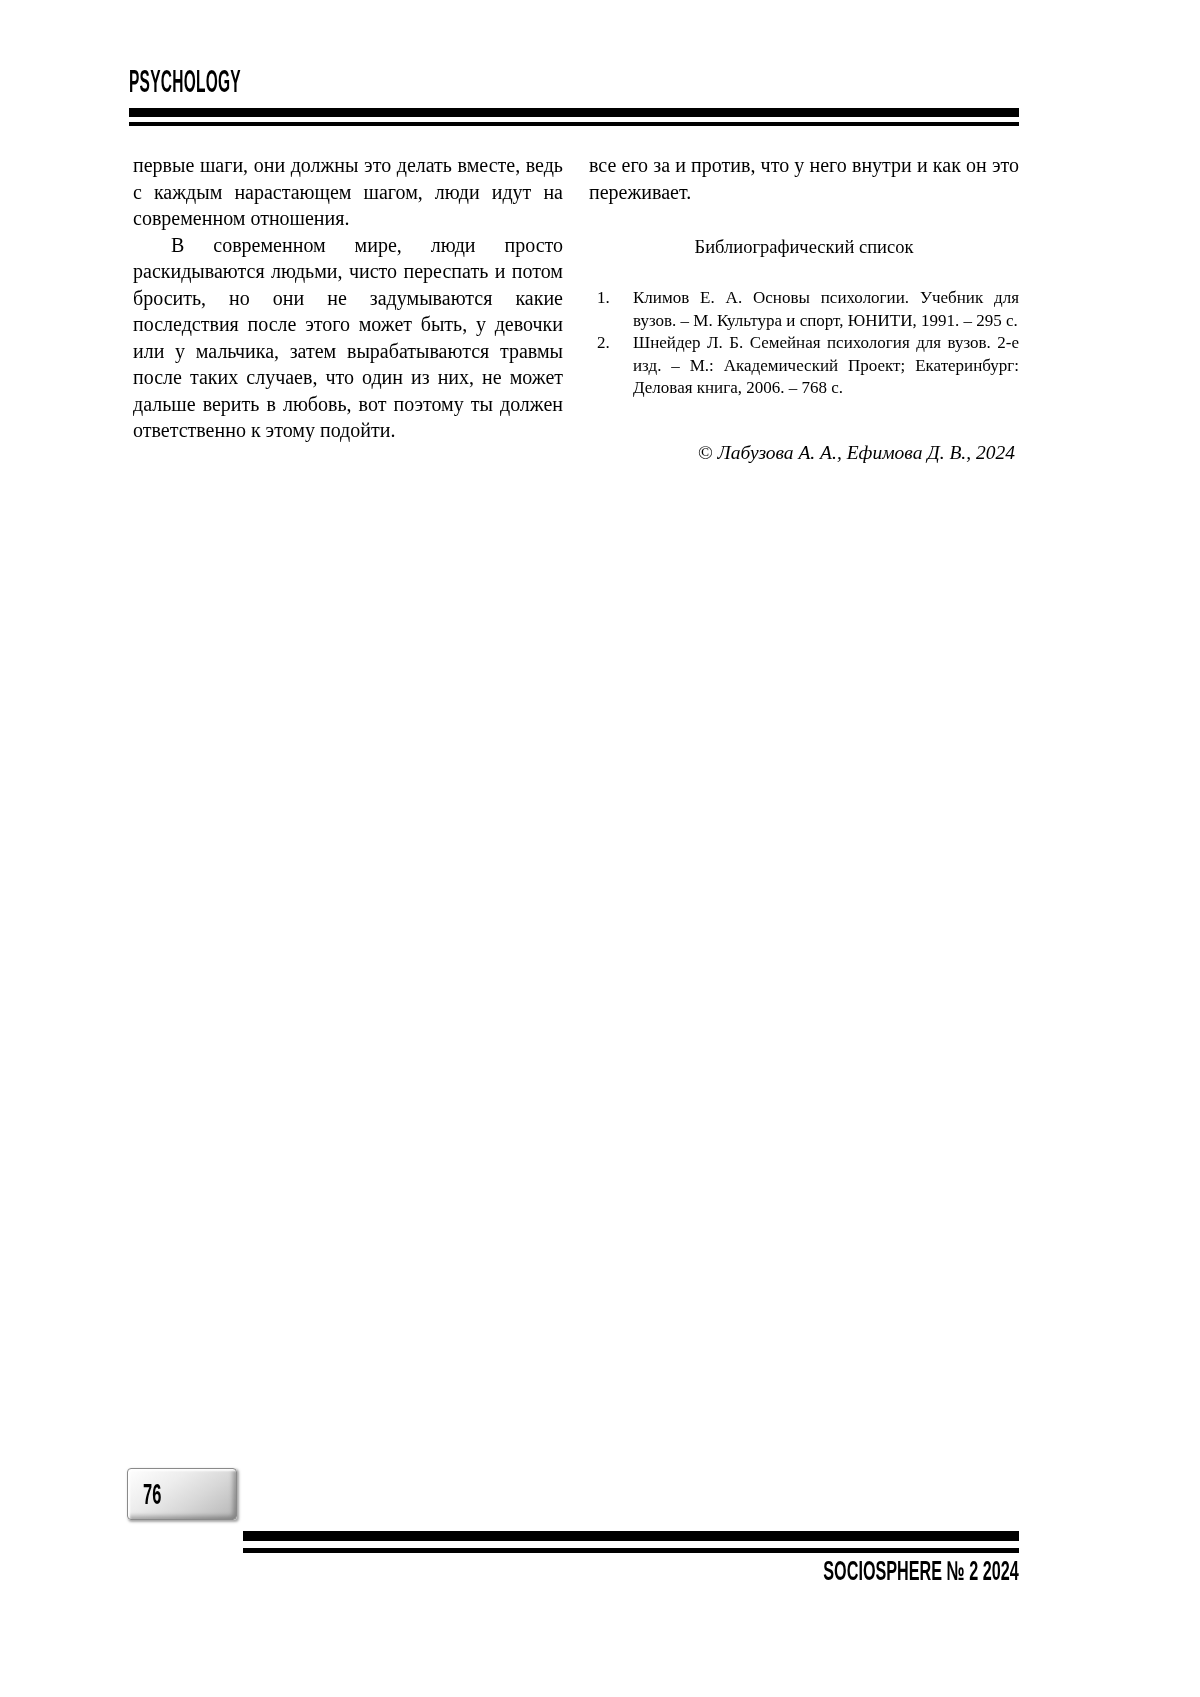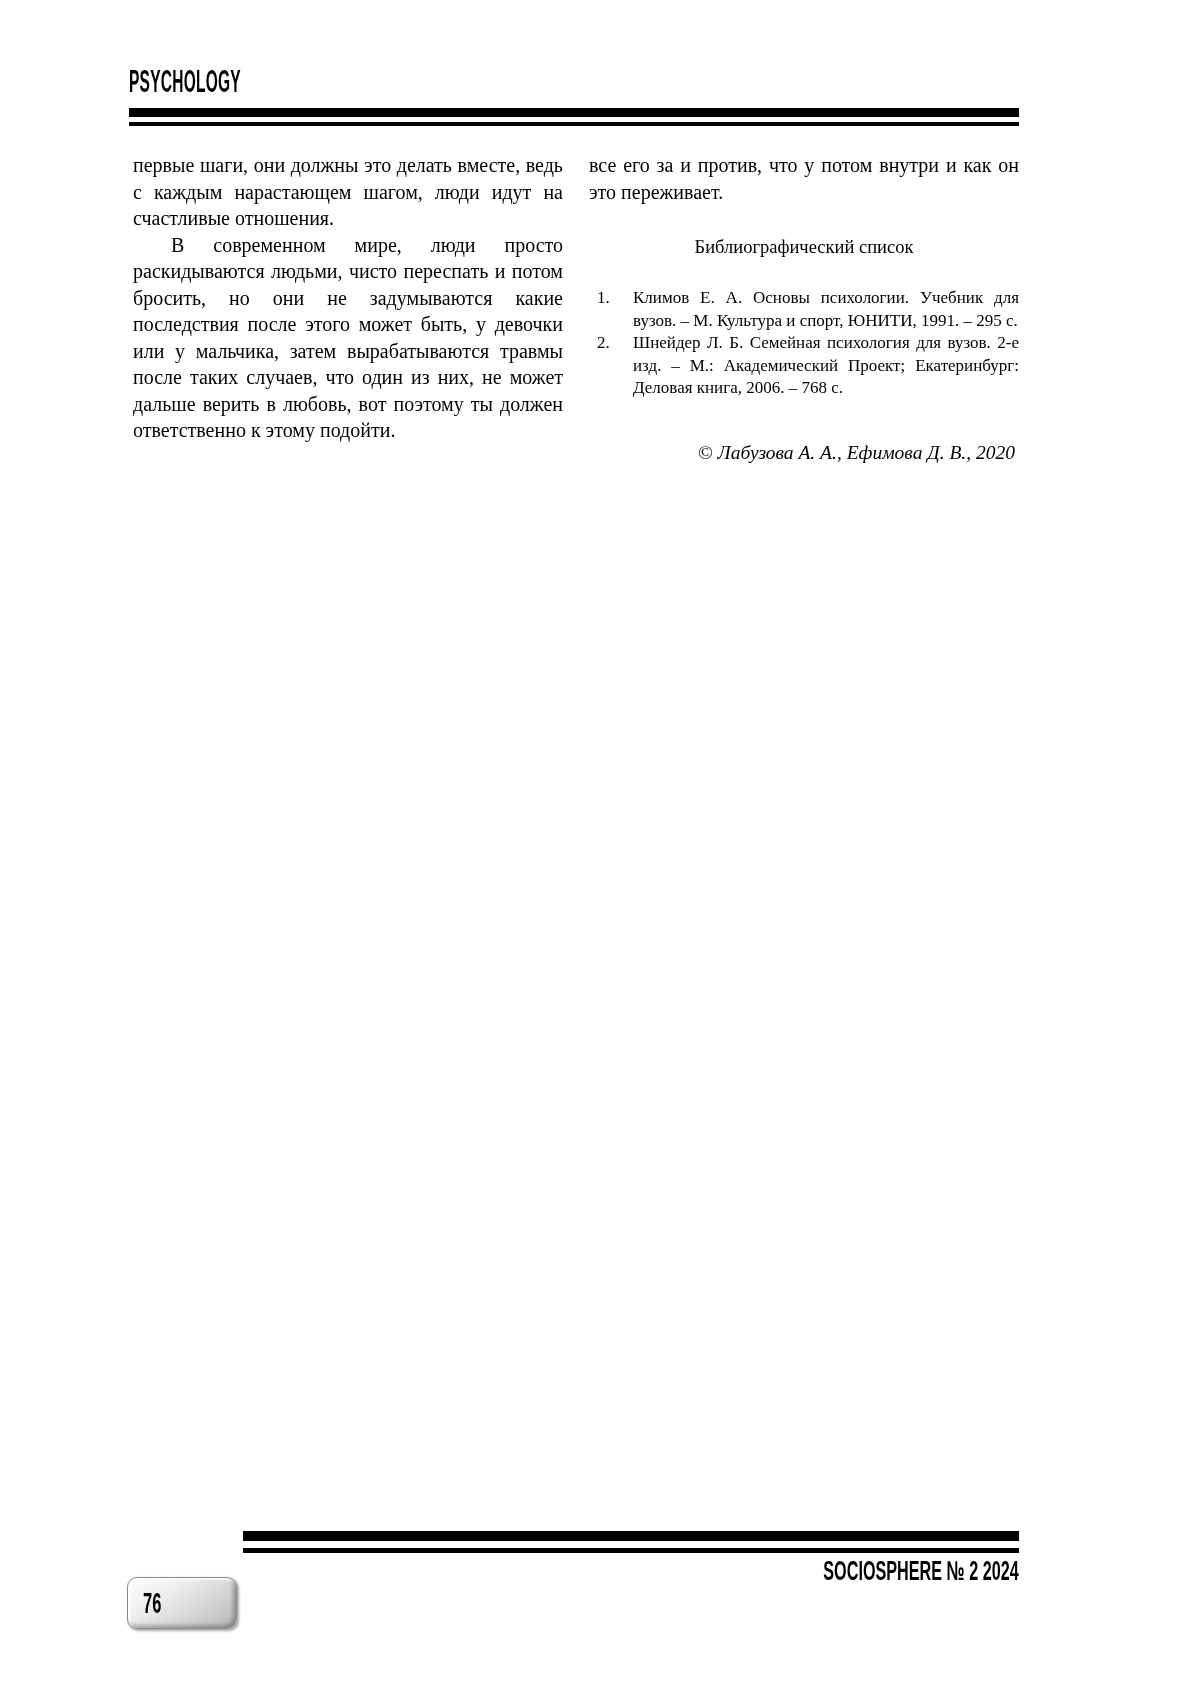--- a/index.html
+++ b/index.html
@@ -51,23 +51,23 @@
   .ref-text { flex:1; text-align:justify; }
 
   .copyright {
     margin-top:40px;
     text-align:right; font-style:italic;
     font-size:19.5px; padding-right:4px;
   }
 
   
   .footer-box {
-    position:absolute; left:98px; top:1577px;
+    position:absolute; left:98px; top:1468px;
     width:108px; height:50px;
-    border-radius:10px;
+    border-radius:4px;
     border:1px solid #8a8a8a;
     background:linear-gradient(145deg,#ffffff 0%,#ededed 35%,#d8d8d8 62%,#b5b5b5 100%);
     box-shadow:
       inset 2px 2px 2px rgba(255,255,255,0.95),
       inset -3px -3px 4px rgba(0,0,0,0.28),
       1.5px 1.5px 2.5px rgba(0,0,0,0.35);
   }
   .footer-page-num {
     position:absolute; left:15px; top:1px;
     font-family:"Liberation Sans", sans-serif;
@@ -87,39 +87,39 @@
 </head>
 <body>
 
 <div class="page">
 
   <div class="header-title">PSYCHOLOGY</div>
   <div class="rule header-rule-thick"></div>
   <div class="rule header-rule-thin"></div>
 
   <div class="col col-left">
-    <p class="body-par no-indent">первые шаги, они должны это делать вместе, ведь с каждым нарастающем шагом, люди идут на счастливые отношения.</p>
+    <p class="body-par no-indent">первые шаги, они должны это делать вместе, ведь с каждым нарастающем шагом, люди идут на современном отношения.</p>
     <p class="body-par">В современном мире, люди просто раскидываются людьми, чисто переспать и потом бросить, но они не задумываются какие последствия после этого может быть, у девочки или у мальчика, затем вырабатываются травмы после таких случаев, что один из них, не может дальше верить в любовь, вот поэтому ты должен ответственно к этому подойти.</p>
   </div>
 
   <div class="col col-right">
-    <p class="body-par no-indent">все его за и против, что у потом внутри и как он это переживает.</p>
+    <p class="body-par no-indent">все его за и против, что у него внутри и как он это переживает.</p>
 
     <div class="bib-heading">Библиографический список</div>
 
     <div class="ref">
       <span class="ref-num">1.</span>
       <span class="ref-text">Климов Е. А. Основы психологии. Учебник для вузов. – М. Культура и спорт, ЮНИТИ, 1991. – 295 с.</span>
     </div>
     <div class="ref">
       <span class="ref-num">2.</span>
       <span class="ref-text">Шнейдер Л. Б. Семейная психология для вузов. 2-е изд. – М.: Академический Проект; Екатеринбург: Деловая книга, 2006. – 768 с.</span>
     </div>
 
-    <div class="copyright">© Лабузова А. А., Ефимова Д. В., 2020</div>
+    <div class="copyright">© Лабузова А. А., Ефимова Д. В., 2024</div>
   </div>
 
   <div class="footer-box">
     <span class="footer-page-num">76</span>
   </div>
   <div class="rule footer-rule-thick"></div>
   <div class="rule footer-rule-thin"></div>
   <div class="footer-journal">SOCIOSPHERE № 2 2024</div>
 
 </div>

